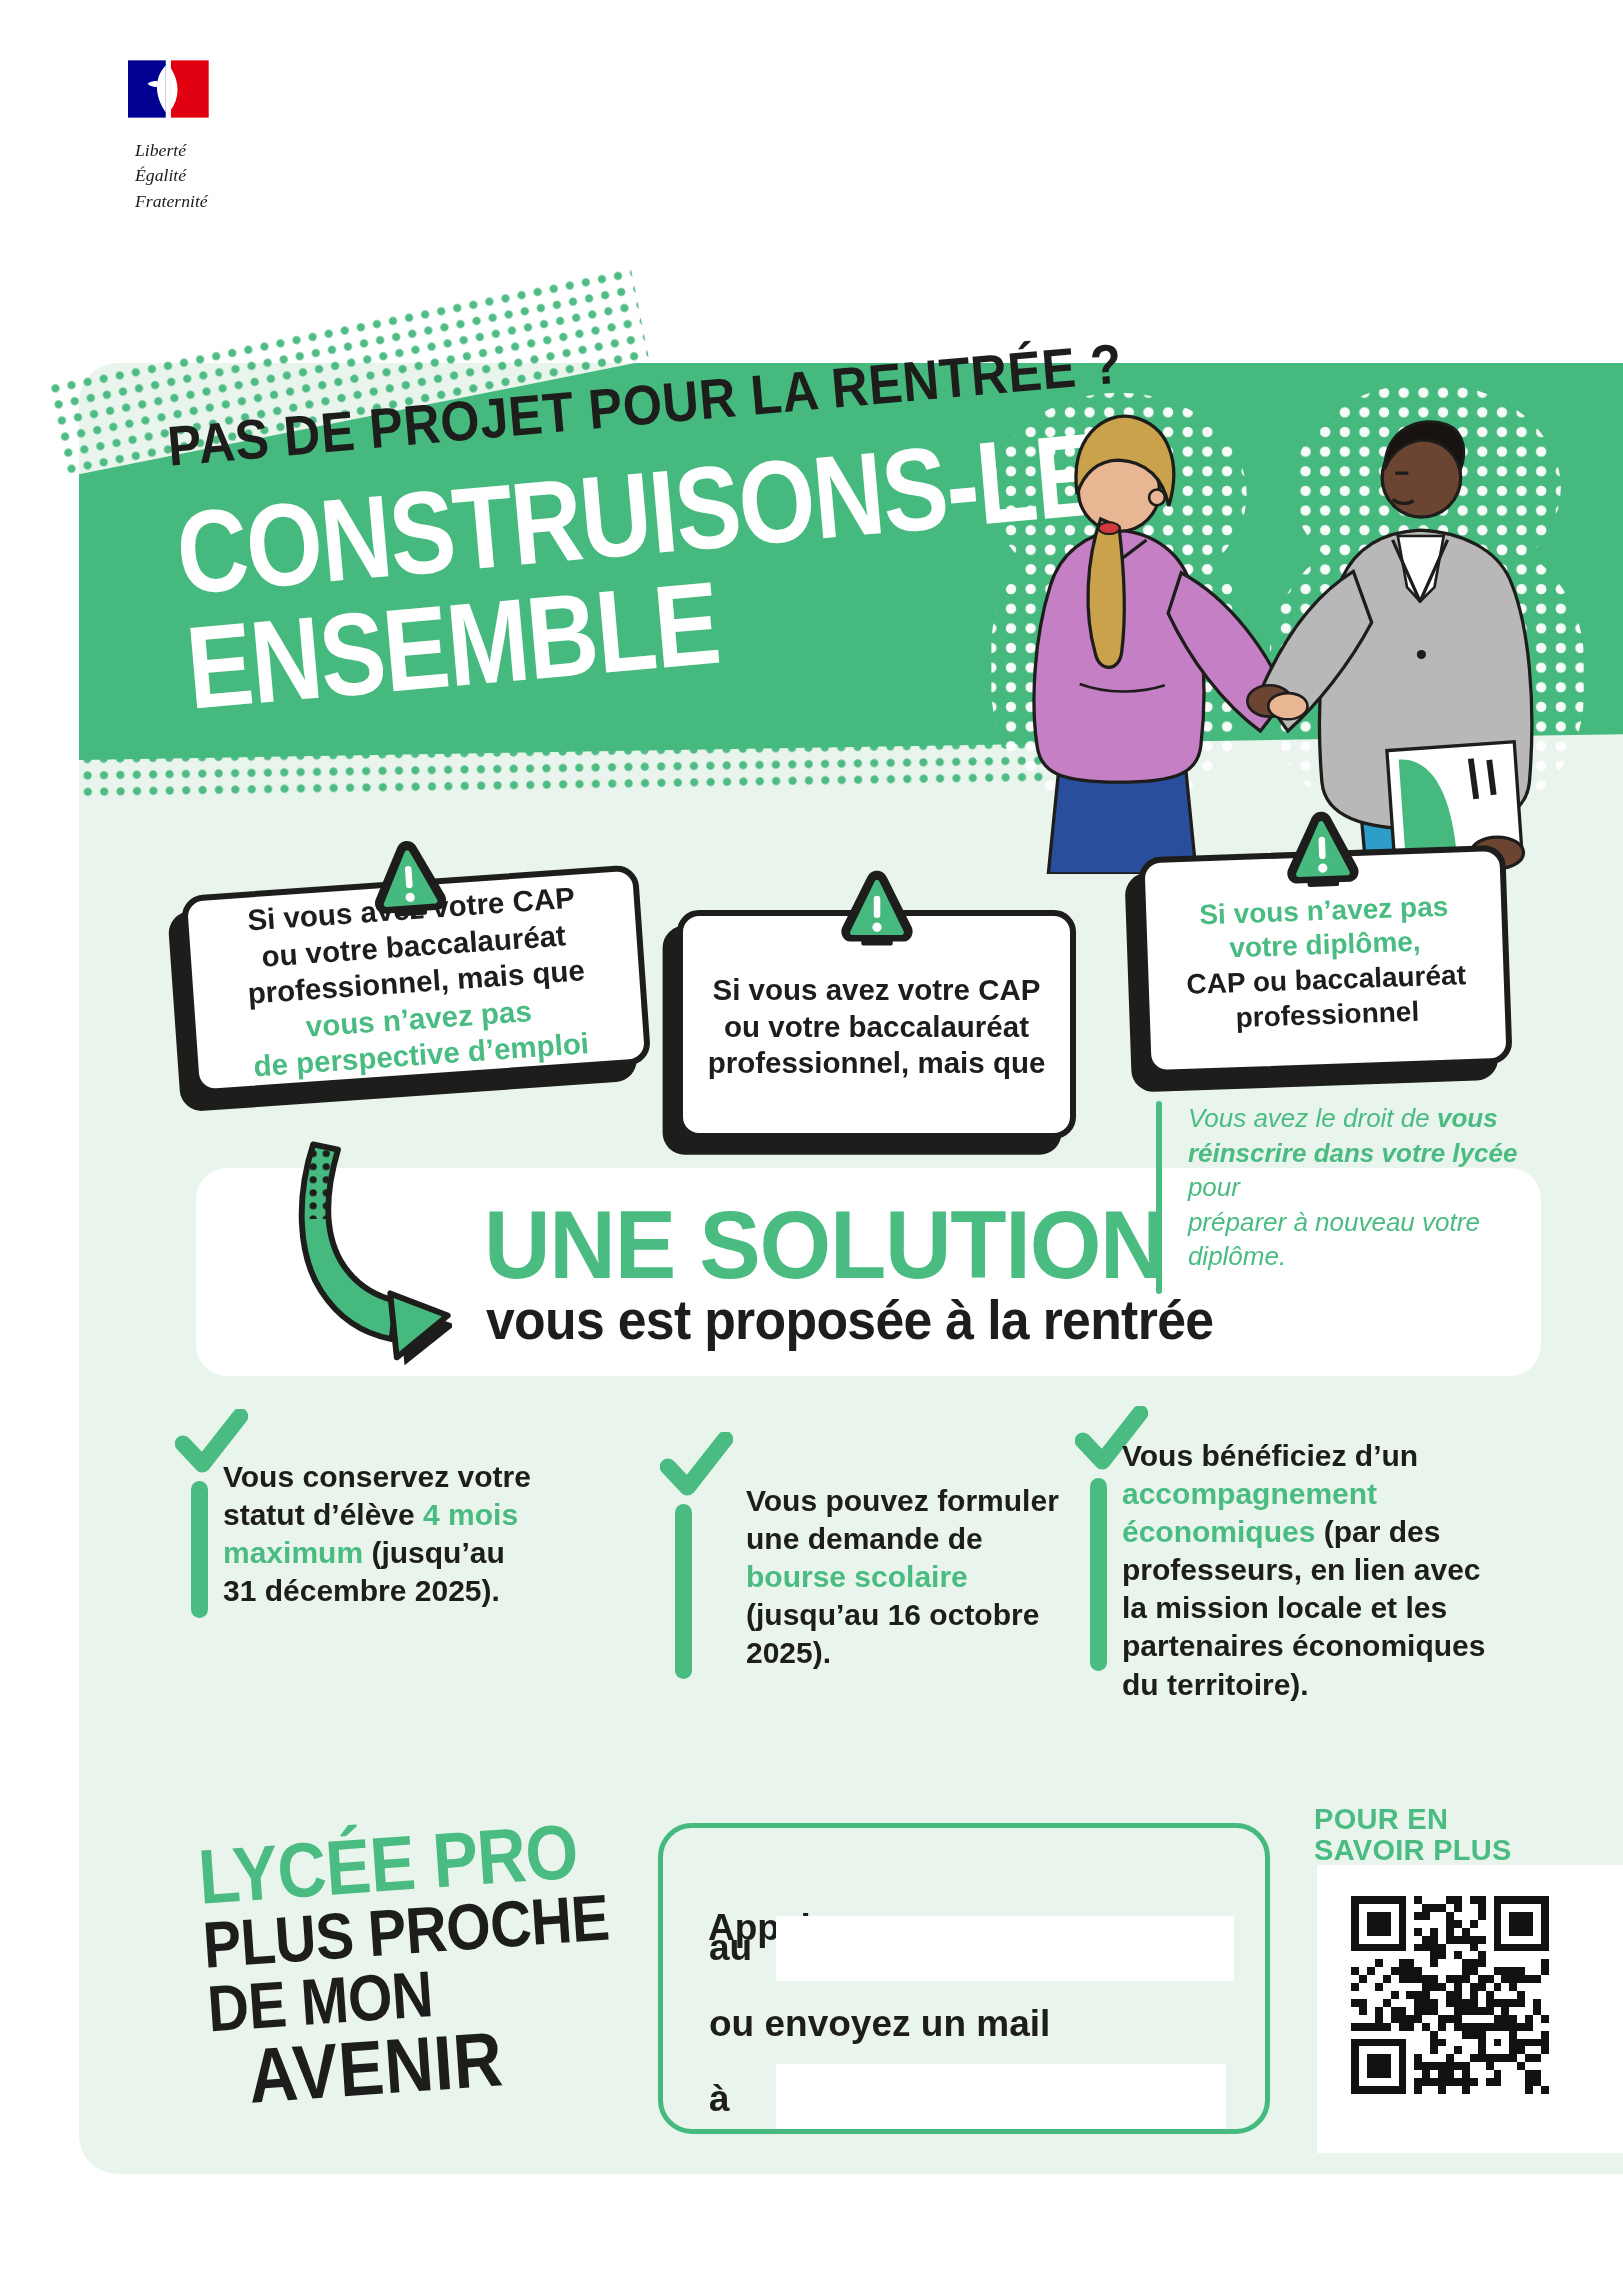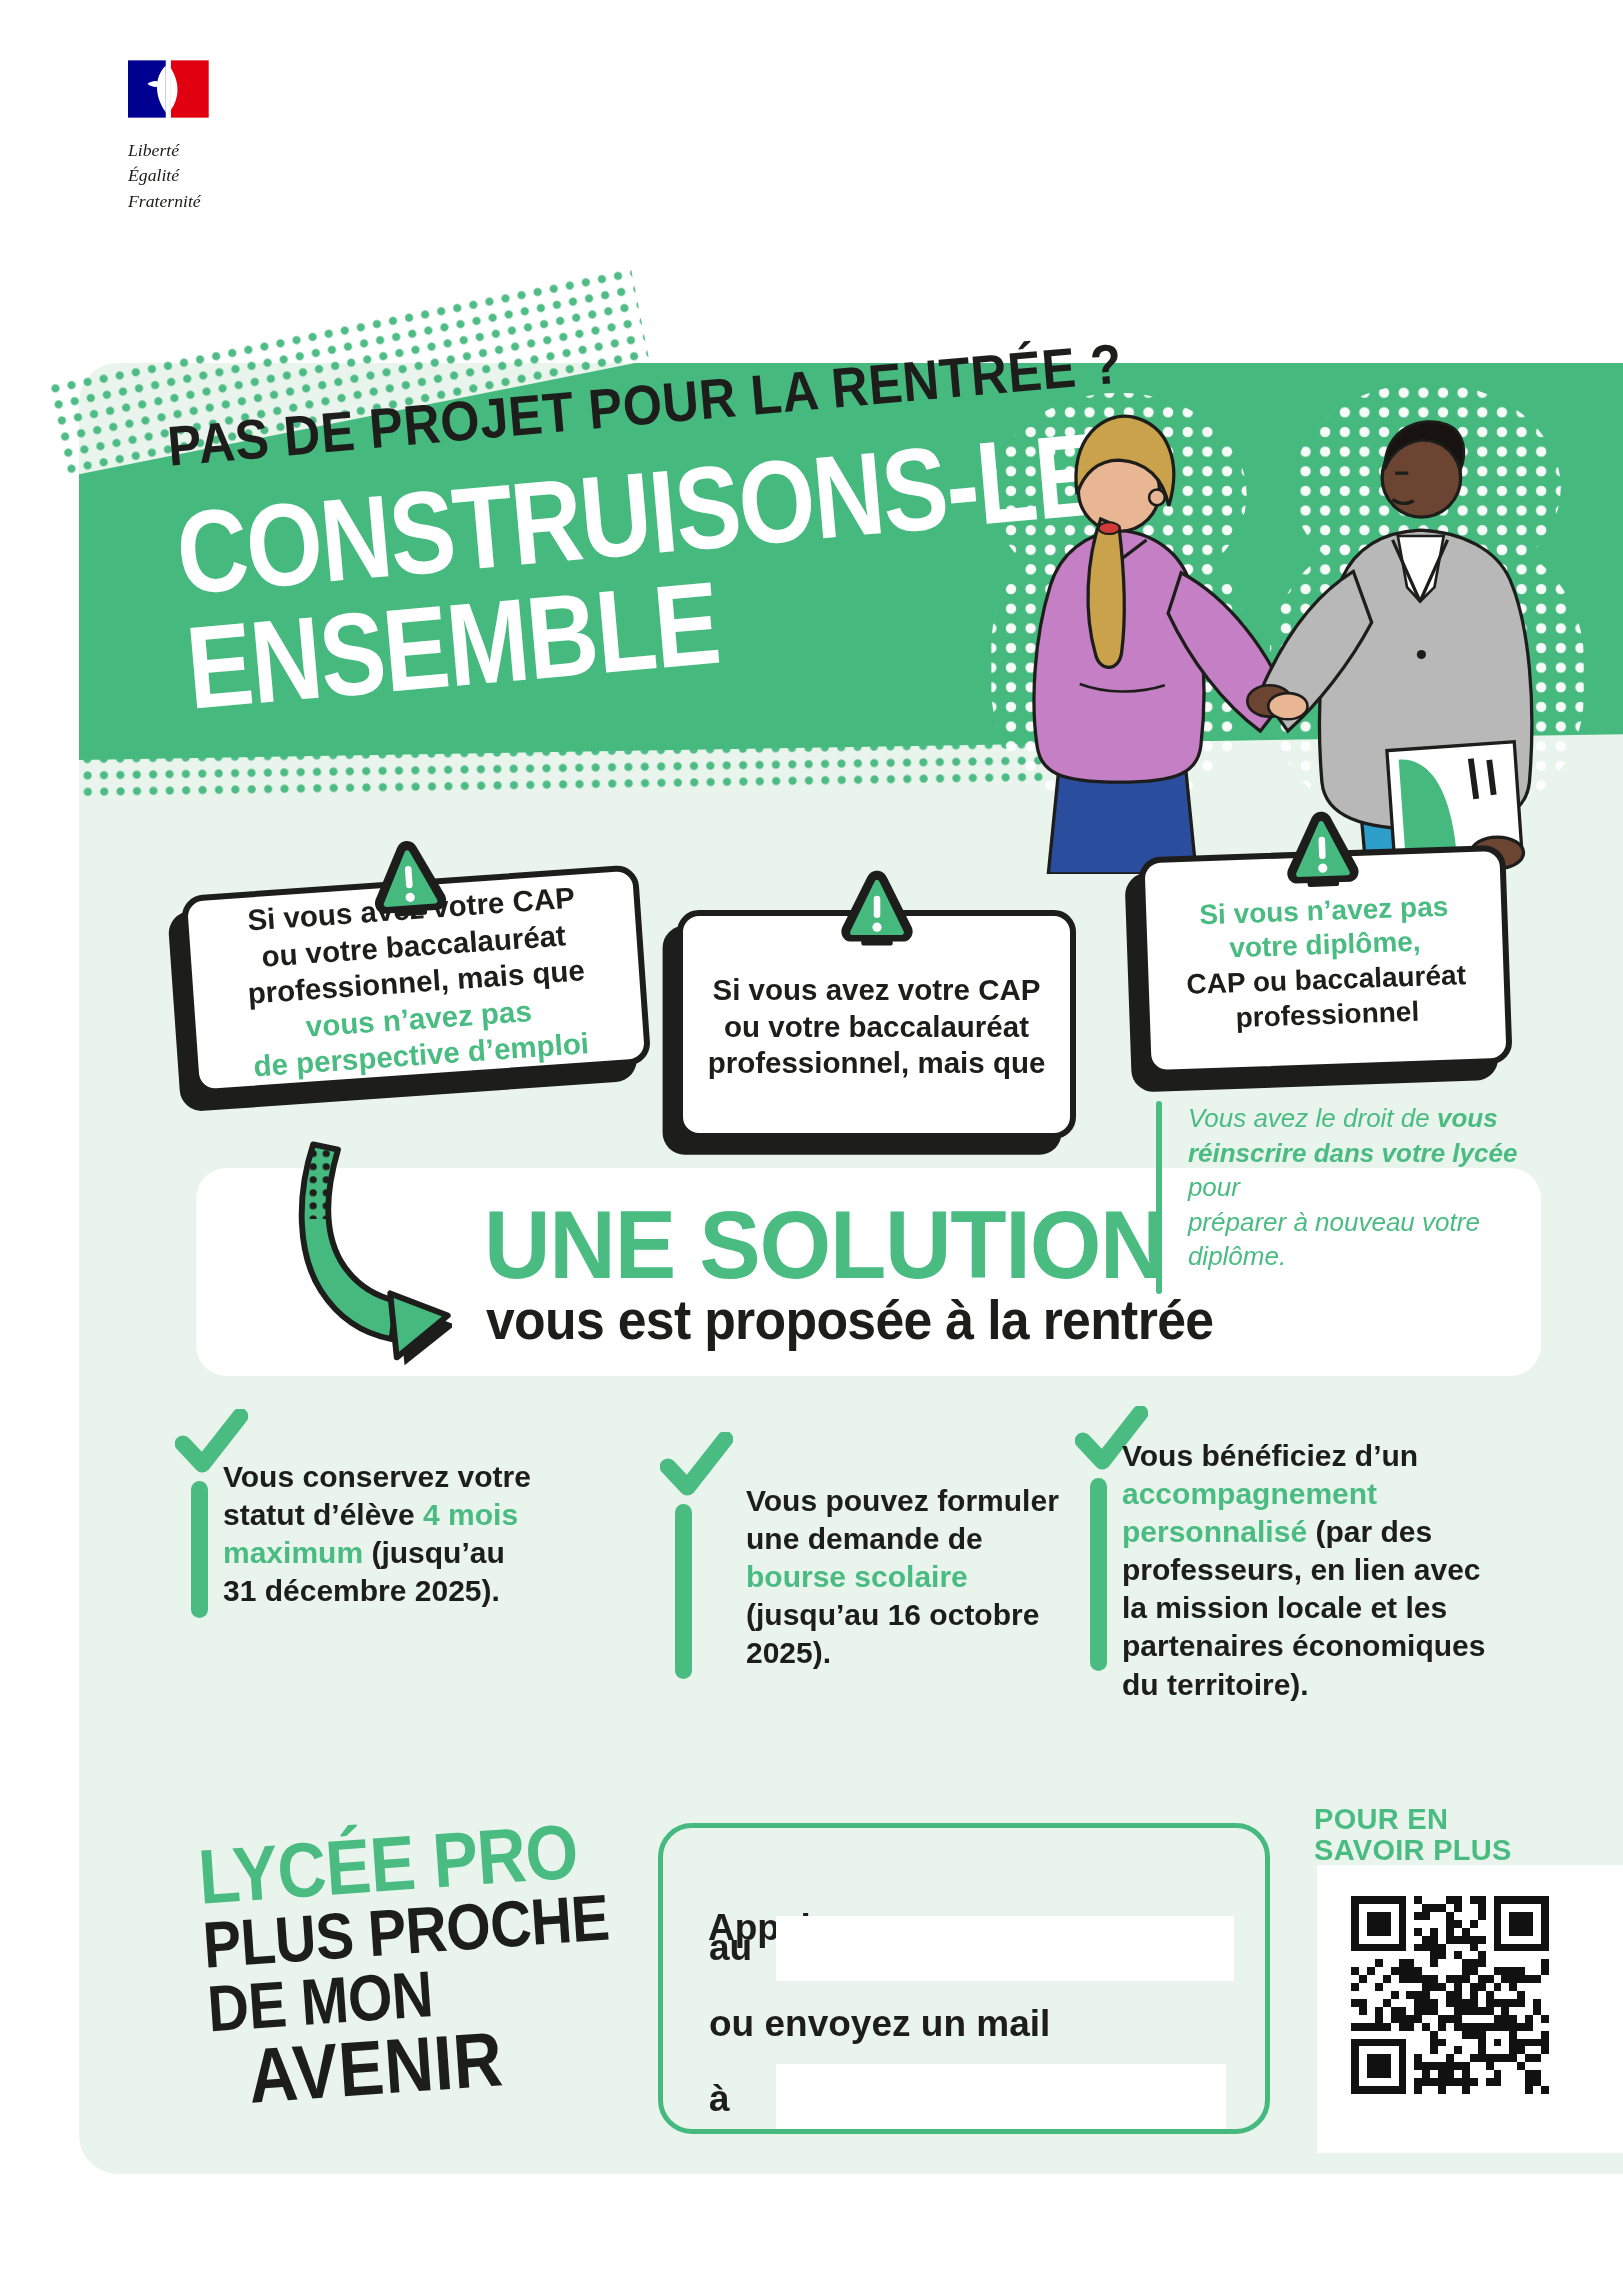--- a/index.html
+++ b/index.html
@@ -11,21 +11,21 @@
     --red:#e1000f;
   }
   *{margin:0;padding:0;box-sizing:border-box;}
   body{background:#fff;font-family:"Liberation Sans","DejaVu Sans",sans-serif;color:var(--ink);}
   #page{position:relative;width:1623px;height:2295px;background:#fff;overflow:hidden;}
 
   
   .ministry{position:absolute;left:128px;top:60px;z-index:5;}
   .flag{width:82px;height:58px;display:block;}
   .ministry-title{margin-top:34px;font-weight:700;font-size:22px;line-height:27px;letter-spacing:0.4px;color:#1a1a18;}
-  .motto{margin-top:19.6px;font-family:"Liberation Serif","DejaVu Serif",serif;font-style:italic;font-size:17.7px;line-height:25.5px;color:#1a1a18;}
+  .motto{margin-top:19.6px;font-family:"Liberation Serif","DejaVu Serif",serif;font-style:italic;font-size:17.7px;line-height:25.5px;color:#1a1a18;margin-left:7px;}
 
   
   .panel{position:absolute;left:79px;top:363px;width:1545px;height:1811px;background:var(--panel);border-radius:39px 0 0 39px;z-index:1;}
 
   
   .hero{position:absolute;left:79px;top:363px;width:1545px;height:397px;background:var(--green);
         clip-path:polygon(0 28%,36% 0,100% 0,100% 93.5%,0 100%);z-index:3;}
   .dots-top{position:absolute;left:65px;top:380px;width:596px;height:98px;z-index:2;
         transform:rotate(-11.3deg);transform-origin:0 100%;
         background-image:radial-gradient(circle,rgba(69,185,126,.95) 3.6px,transparent 4.5px);
@@ -260,21 +260,21 @@
 2025).</span></div>
   </div>
 
   <div class="benefit">
     <svg class="check" style="left:1075px;top:1406px;" viewBox="0 0 120 105">
       <path d="M13,56 L45,90 L107,11" fill="none" stroke="#4abc82" stroke-width="27" stroke-linecap="round" stroke-linejoin="round"></path>
     </svg>
     <div class="vbar" style="left:1090px;top:1478px;height:193px;"></div>
     <div class="btext" style="left:1122px;top:1437px;width:432px;"><span class="seg c-ink">Vous bénéficiez d’un
 </span><span class="seg c-grn">accompagnement
-personnalisé</span><span class="seg c-ink"> (par des
+économiques</span><span class="seg c-ink"> (par des
 professeurs, en lien avec
 la mission locale et les
 partenaires économiques
 du territoire).</span></div>
   </div>
 
   <div class="lycee">
     <div class="ly1">LYCÉE PRO</div>
     <div class="ly2">PLUS PROCHE</div>
     <div class="ly3">DE MON</div>

